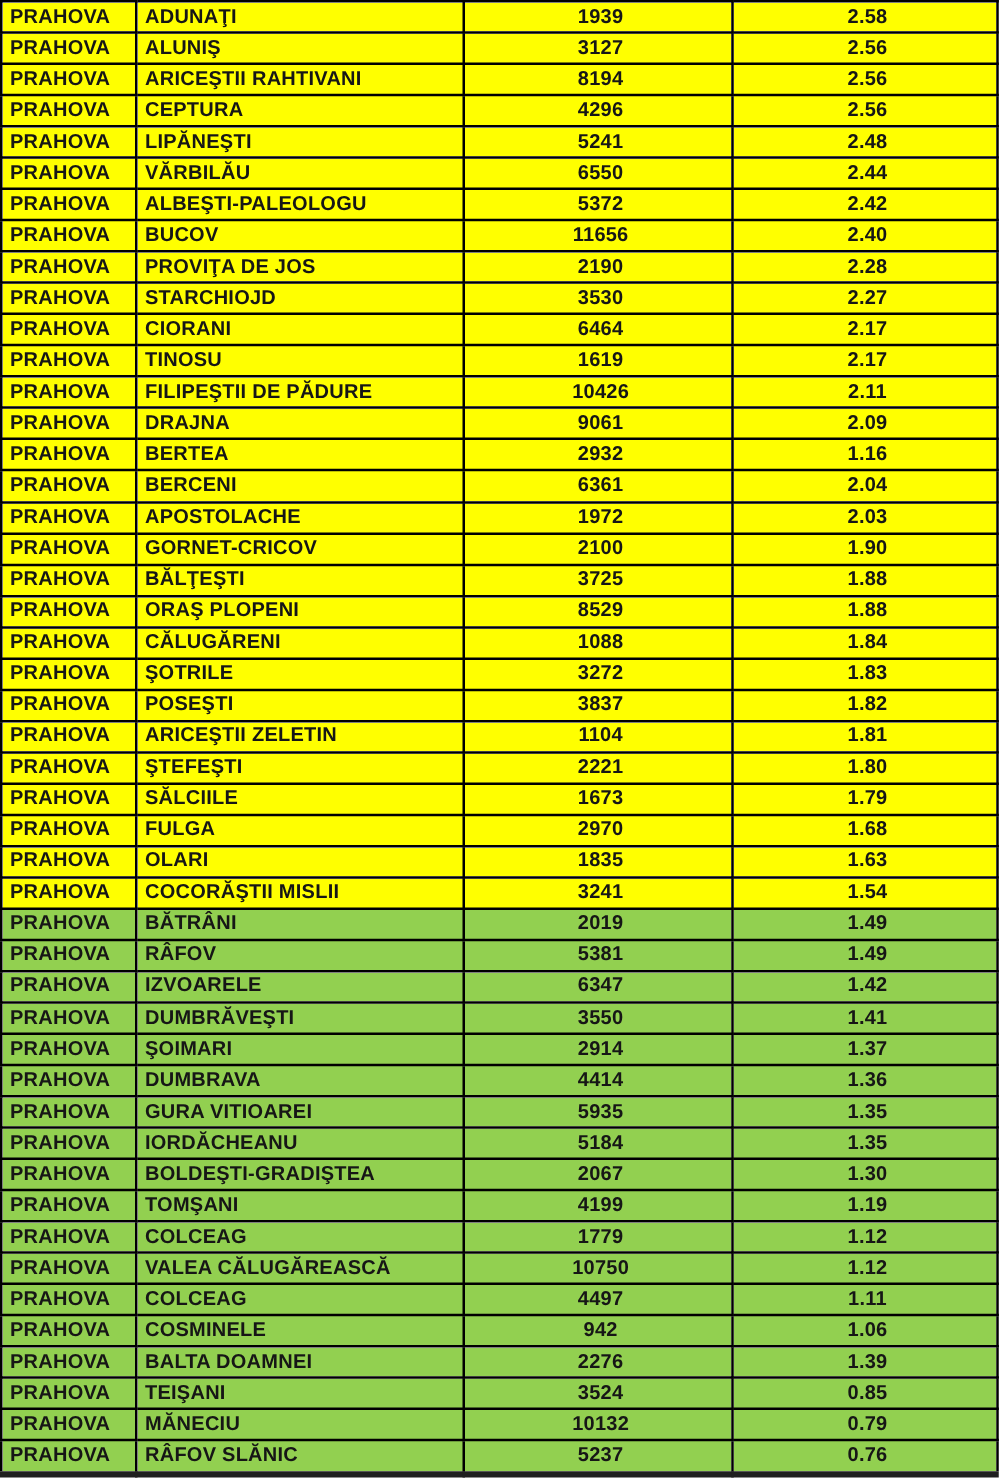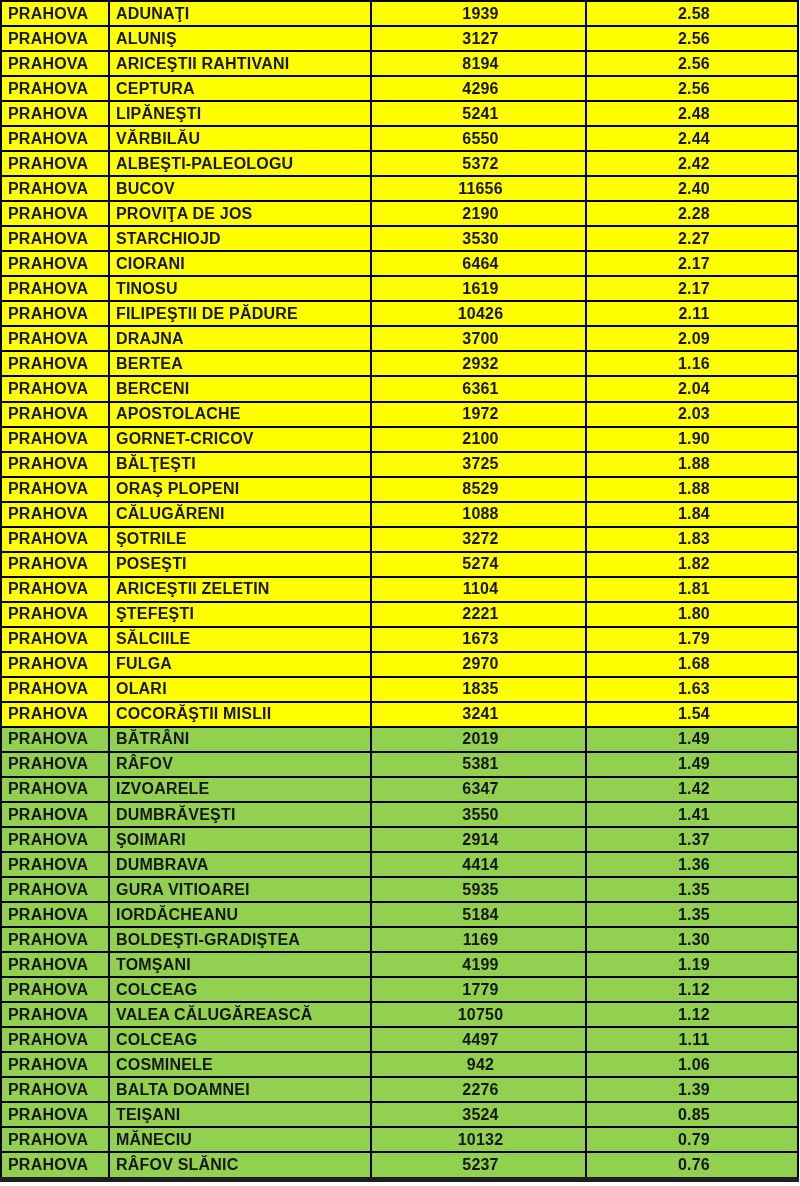--- a/index.html
+++ b/index.html
@@ -150,21 +150,21 @@
         <tr class="yellow">
           <td>PRAHOVA</td>
           <td>FILIPEŞTII DE PĂDURE</td>
           <td class="num">10426</td>
           <td class="num">2.11</td>
         </tr>
 
         <tr class="yellow">
           <td>PRAHOVA</td>
           <td>DRAJNA</td>
-          <td class="num">3700</td>
+          <td class="num">9061</td>
           <td class="num">2.09</td>
         </tr>
 
         <tr class="yellow">
           <td>PRAHOVA</td>
           <td>BERTEA</td>
           <td class="num">2932</td>
           <td class="num">1.16</td>
         </tr>
 
@@ -213,21 +213,21 @@
         <tr class="yellow">
           <td>PRAHOVA</td>
           <td>ŞOTRILE</td>
           <td class="num">3272</td>
           <td class="num">1.83</td>
         </tr>
 
         <tr class="yellow">
           <td>PRAHOVA</td>
           <td>POSEŞTI</td>
-          <td class="num">5274</td>
+          <td class="num">3837</td>
           <td class="num">1.82</td>
         </tr>
 
         <tr class="yellow">
           <td>PRAHOVA</td>
           <td>ARICEŞTII ZELETIN</td>
           <td class="num">1104</td>
           <td class="num">1.81</td>
         </tr>
 
@@ -318,21 +318,21 @@
         <tr class="green">
           <td>PRAHOVA</td>
           <td>IORDĂCHEANU</td>
           <td class="num">5184</td>
           <td class="num">1.35</td>
         </tr>
 
         <tr class="green">
           <td>PRAHOVA</td>
           <td>BOLDEŞTI-GRADIŞTEA</td>
-          <td class="num">1169</td>
+          <td class="num">2067</td>
           <td class="num">1.30</td>
         </tr>
 
         <tr class="green">
           <td>PRAHOVA</td>
           <td>TOMŞANI</td>
           <td class="num">4199</td>
           <td class="num">1.19</td>
         </tr>
 

